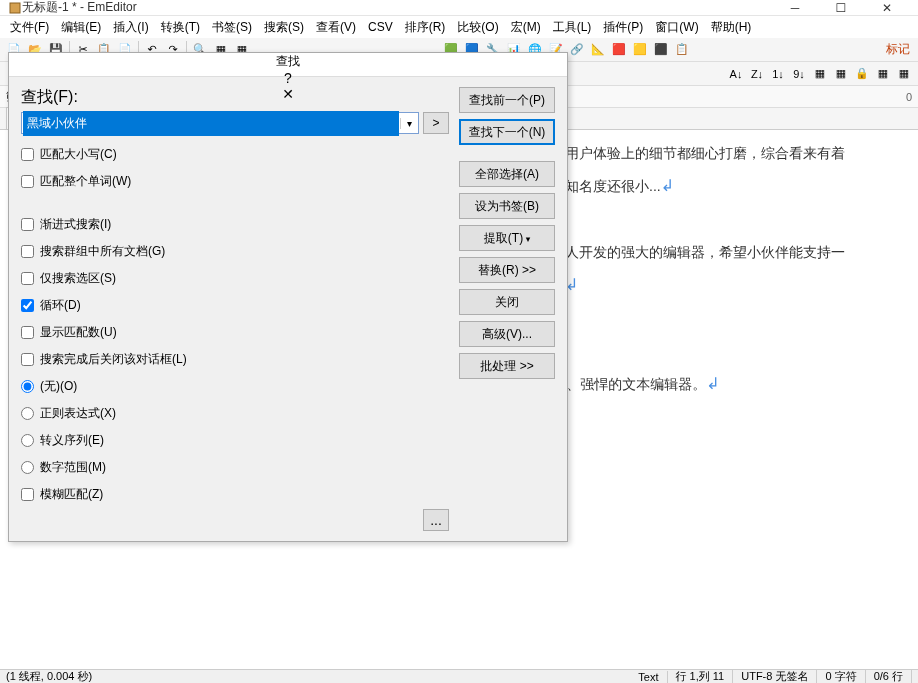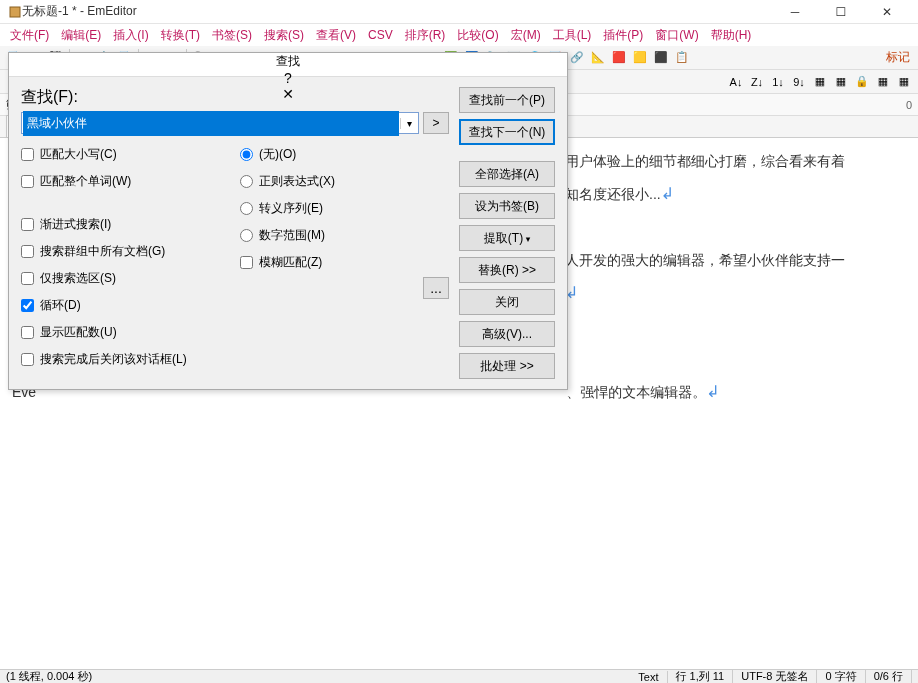--- a/index.html
+++ b/index.html
@@ -1,23 +1,23 @@
 <!DOCTYPE html>
 <html><head>
 <meta charset="utf-8">
 <style>
 * { box-sizing: border-box; margin: 0; padding: 0; }
 body { font-family: "Microsoft YaHei", "Segoe UI", sans-serif; font-size: 12px; background: #fff; width: 918px; height: 683px; overflow: hidden; position: relative; }
 
-.titlebar { height: 24px; display: flex; align-items: center; padding: 0 8px; background: #fff; border-bottom: 1px solid #e5e5e5; }
+.titlebar { height: 16px; display: flex; align-items: center; padding: 0 8px; background: #fff; border-bottom: 1px solid #e5e5e5; }
 .titlebar .title { flex: 1; font-size: 12px; color: #333; }
 .titlebar .winbtn { width: 46px; height: 26px; display: flex; align-items: center; justify-content: center; color: #333; }
 
 .menubar { height: 22px; display: flex; align-items: center; padding: 0 4px; background: #fff; }
-.menubar span { padding: 2px 6px; font-size: 12px; color: #be185d; }
+.menubar span { padding: 2px 6px; font-size: 12px; color: #000000; }
 
 .toolbar { display: flex; align-items: center; padding: 2px 4px; background: #f5f5f5; border-bottom: 1px solid #ddd; flex-wrap: nowrap; gap: 1px; height: 24px; overflow: hidden; }
 .toolbar .tbtn { width: 20px; height: 20px; display: inline-flex; align-items: center; justify-content: center; font-size: 11px; }
 .toolbar .sep { width: 1px; height: 18px; background: #ccc; margin: 0 2px; }
 .toolbar .right-label { margin-left: auto; padding: 0 4px; font-size: 12px; color: #c2410c; }
 
 .csvbar { height: 22px; display: flex; align-items: center; padding: 0 6px; font-size: 12px; border-bottom: 1px solid #ddd; background: #f9f9f9; }
 
 .tabbar { height: 22px; display: flex; align-items: flex-end; padding: 0 6px; background: #f5f5f5; border-bottom: 1px solid #ccc; }
 .tabbar .tab { padding: 2px 8px; background: #fff; border: 1px solid #ccc; border-bottom: none; font-size: 12px; display: flex; align-items: center; gap: 4px; }
@@ -37,21 +37,21 @@
 .dlg-left { flex: 1; }
 .dlg-right { width: 96px; display: flex; flex-direction: column; gap: 6px; }
 
 .field-label { font-size: 16px; margin-bottom: 4px; display: block; }
 .field-row { display: flex; gap: 4px; margin-bottom: 12px; }
 .combo { flex: 1; height: 22px; border: 1px solid #7a9fd4; background: #fff; display: flex; align-items: center; }
 .combo input { flex: 1; border: none; outline: none; padding: 0 4px; font-size: 12px; background: #0078d7; color: #fff; height: 25px; margin: 1px; }
 .combo .dd { width: 18px; text-align: center; border-left: 1px solid #ccc; font-size: 10px; }
 .aux-btn { width: 26px; height: 22px; border: 1px solid #adadad; background: #e1e1e1; font-size: 12px; }
 
-.opts { display: flex; gap: 10px; }
+.opts { display: flex; gap: 10px; flex-direction: column; }
 .opt-col { flex: 1; display: flex; flex-direction: column; gap: 10px; }
 .chk { display: flex; align-items: center; gap: 6px; font-size: 12px; }
 .chk input { width: 13px; height: 13px; }
 .rad { display: flex; align-items: center; gap: 6px; font-size: 12px; }
 .rad input { width: 13px; height: 13px; }
 
 .dlg-btn { height: 26px; border: 1px solid #adadad; background: #e1e1e1; font-size: 12px; padding: 0 4px; white-space: nowrap; }
 .dlg-btn.primary { border: 2px solid #0078d7; }
 .dlg-btn.dd::after { content: " ▾"; font-size: 9px; }
 

